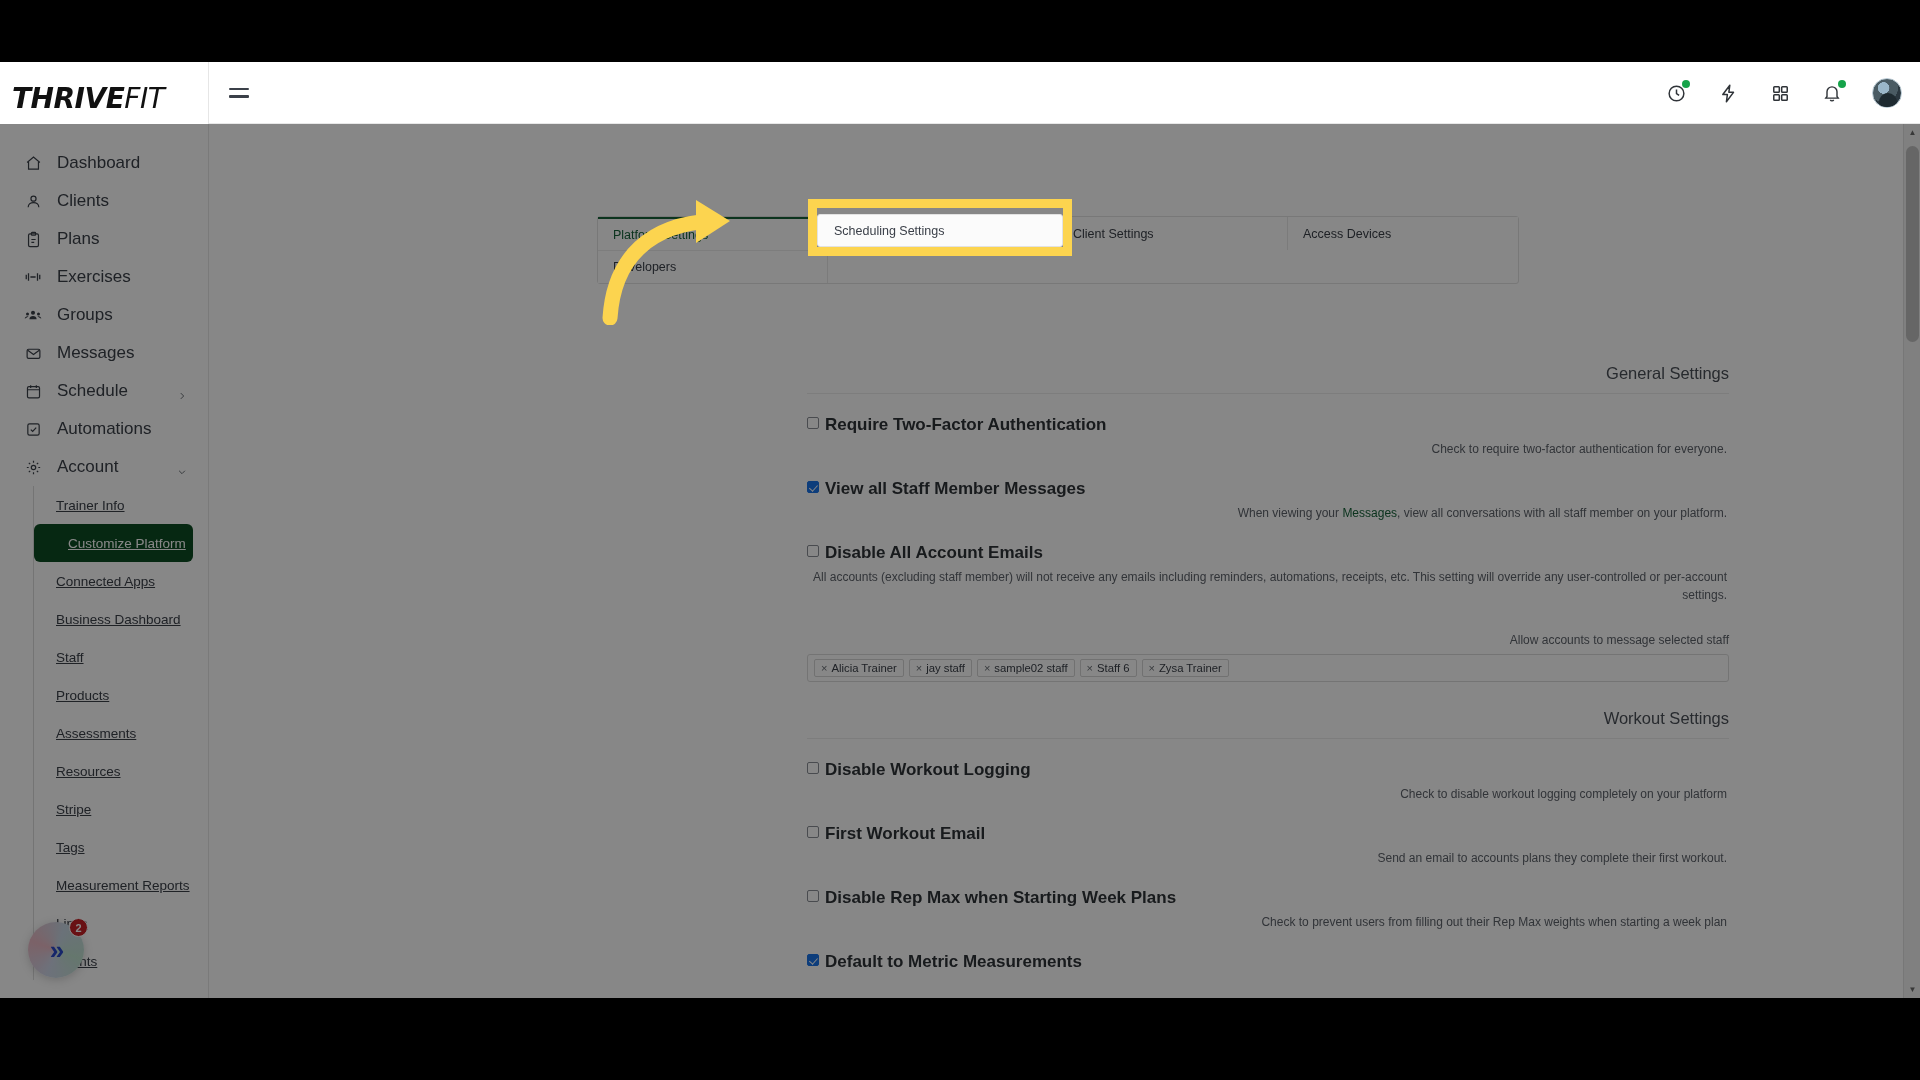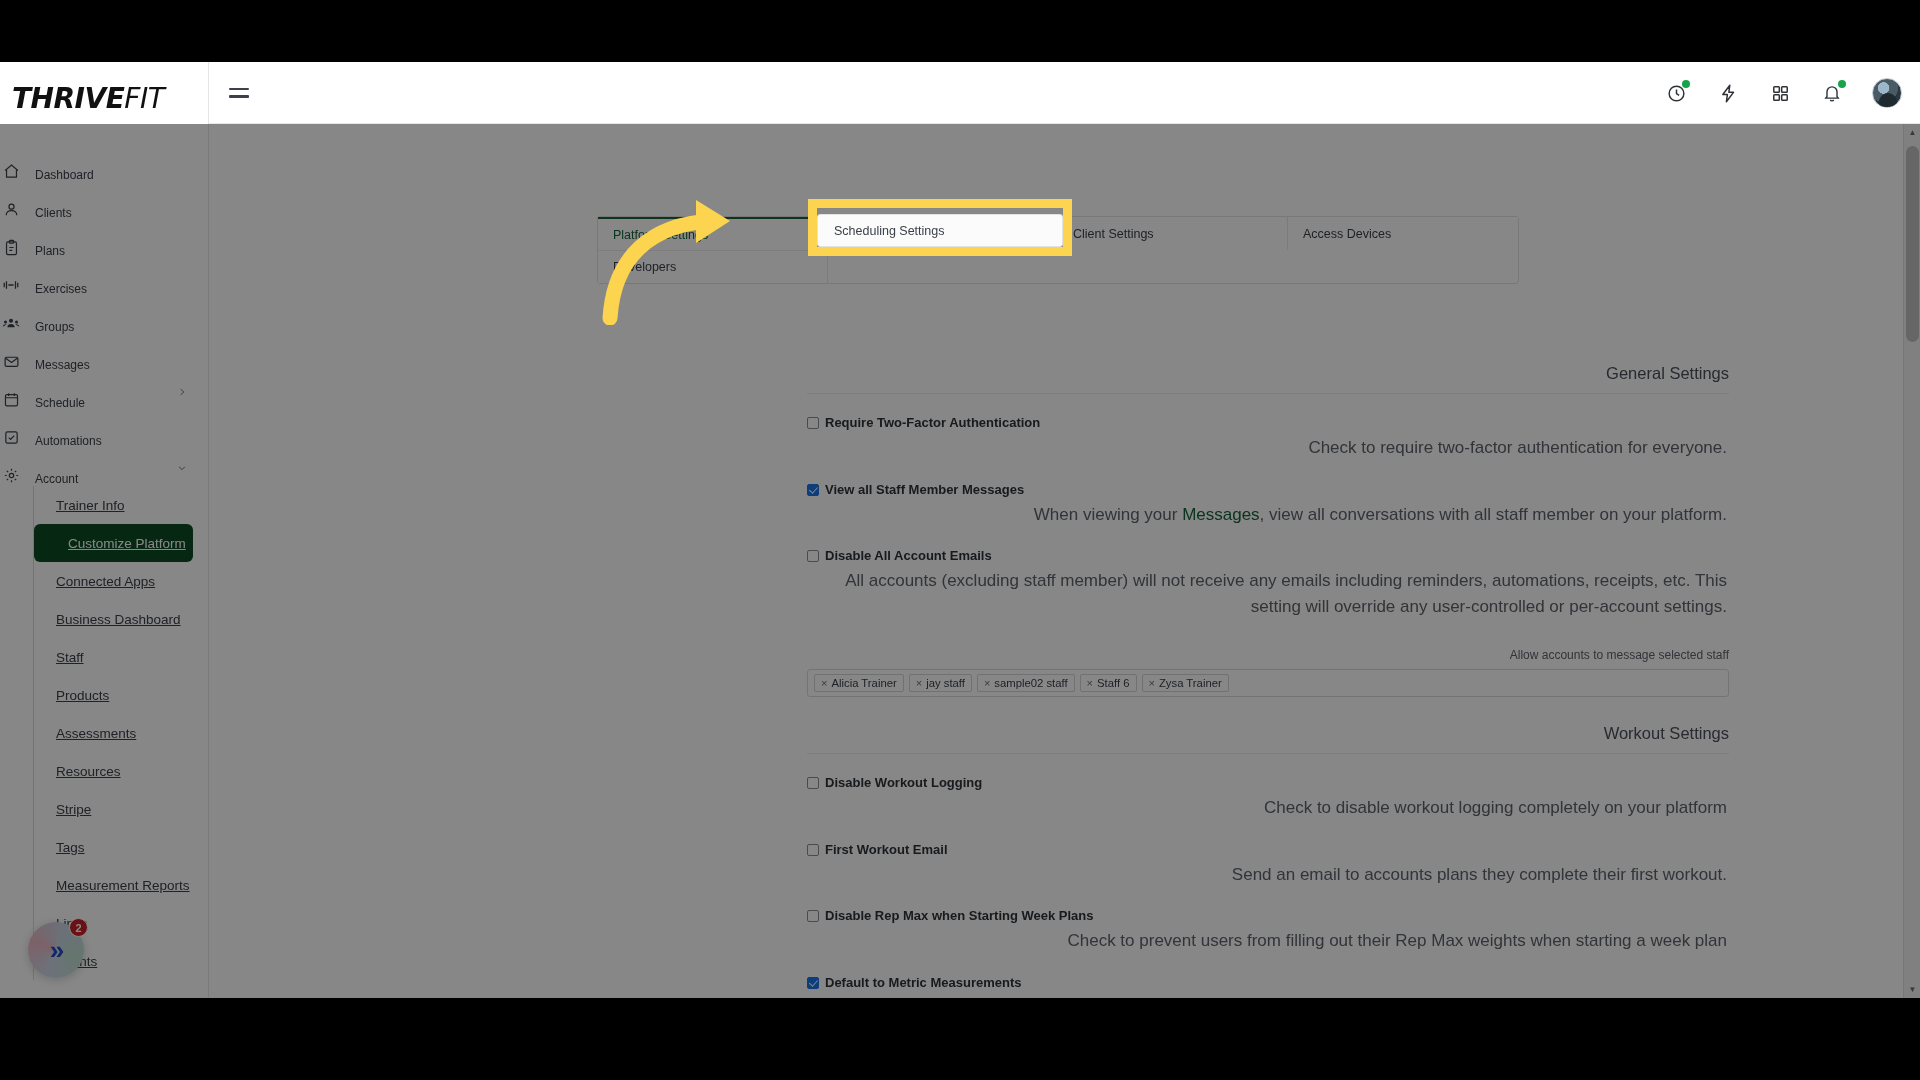--- a/index.html
+++ b/index.html
@@ -51,24 +51,25 @@
 
   #navlist {
     position: absolute;
     left: 0; top: 82px;
     width: 209px;
   }
   .nav-item {
     position: relative;
     height: 38px;
     display: flex;
-    align-items: flex-end;
+    align-items: center;
+    padding-left: 22px;
     cursor: pointer;
     color: #3b4049;
-    font-size: 12px;
+    font-size: 17px;
   }
   .nav-item .ico {
     width: 22px; height: 22px;
     display: inline-flex;
     align-items: center; justify-content: center;
     margin-right: 13px;
     flex: 0 0 22px;
   }
   .nav-item .ico svg { display: block; }
   .nav-item .label { white-space: nowrap; }
@@ -220,21 +221,21 @@
 
   #panel {
     position: absolute;
     left: 598px; top: 240px;
     width: 922px;
     text-align: right;
   }
   .opt-row { margin-top: 21px; }
   .opt-head {
     display: flex; align-items: flex-start; gap: 6px;
-    font-size: 13px; font-weight: 700; color: #2f3338;
+    font-size: 17px; font-weight: 700; color: #2f3338;
   }
   .cbx {
     width: 12px; height: 12px;
     border: 1px solid #8b8f96;
     border-radius: 2px;
     background: #fff;
     flex: 0 0 12px;
     margin-top: 2px;
     cursor: pointer;
     position: relative;
@@ -247,21 +248,21 @@
     content: "";
     position: absolute;
     left: 3.4px; top: 0.8px;
     width: 3.5px; height: 7px;
     border: solid #fff;
     border-width: 0 1.7px 1.7px 0;
     transform: rotate(42deg);
   }
   .opt-desc {
     margin-top: 5px;
-    font-size: 17px;
+    font-size: 12px;
     color: #5e636b;
     line-height: 1.5;
     max-width: 920px;
   }
   .opt-desc .lnk { color: #17633a; }
 
   .field-label {
     margin-top: 29px;
     font-size: 12px;
     color: #5e636b;

